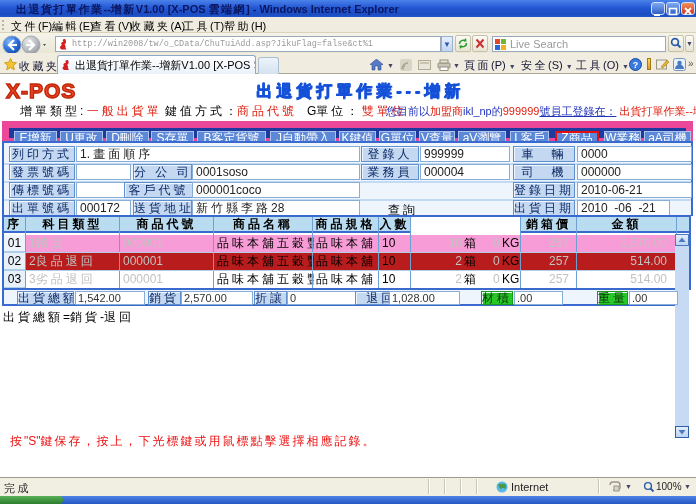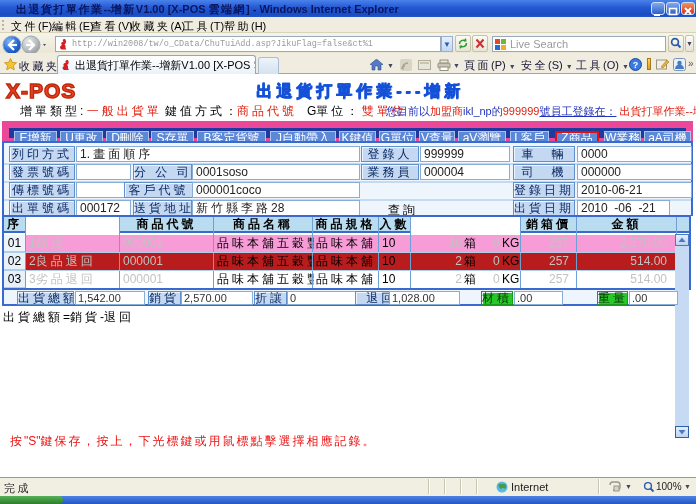--- a/index.html
+++ b/index.html
@@ -226,20 +226,21 @@
 <div class="abs flabel" style="left:513px;top:164px;width:62px"><span class="cjk">司　機</span></div>
 <div class="abs flabel" style="left:513px;top:182px;width:62px"><span class="cjk">登錄日期</span></div>
 <div class="abs flabel" style="left:513px;top:200px;width:62px"><span class="cjk">出貨日期</span></div>
 <div class="abs finput" style="left:577px;top:146px;width:115px">0000</div>
 <div class="abs finput" style="left:577px;top:164px;width:115px">000000</div>
 <div class="abs finput" style="left:577px;top:182px;width:115px">2010-06-21</div>
 <div class="abs finput" style="left:577px;top:200px;width:93px">2010&nbsp;&nbsp;-06&nbsp;&nbsp;-21</div>
 
 <div class="abs" id="grid">
 <div class="ghead" style="left:0px;width:21px"><span class="cjk">序</span></div>
+<div class="ghead" style="left:22px;width:93px"><span class="cjk">科目類型</span></div>
 <div class="ghead" style="left:116px;width:93px"><span class="cjk">商品代號</span></div>
 <div class="ghead" style="left:210px;width:98px"><span class="cjk">商品名稱</span></div>
 <div class="ghead" style="left:309px;width:65px"><span class="cjk">商品規格</span></div>
 <div class="ghead" style="left:375px;width:31px"><span class="cjk">入數</span></div>
 <div class="ghead" style="left:517px;width:55px"><span class="cjk">銷箱價</span></div>
 <div class="ghead" style="left:573px;width:99px"><span class="cjk">金額</span></div>
 <div class="ghead" style="left:673px;width:12px"></div>
 
 <div class="grow" style="left:0;top:18px;width:685px;height:17px;background:#f79cd6;color:#cfbccf">
  <div class="seq" style="height:17px;background:#eef4fb">01</div>

